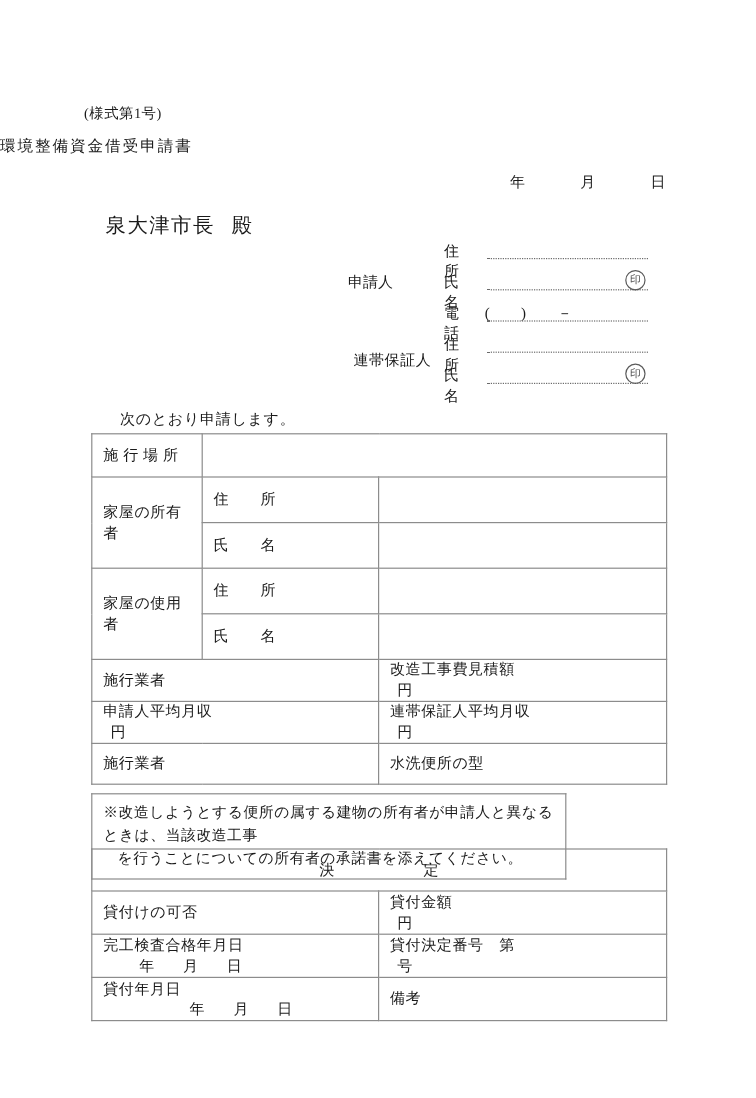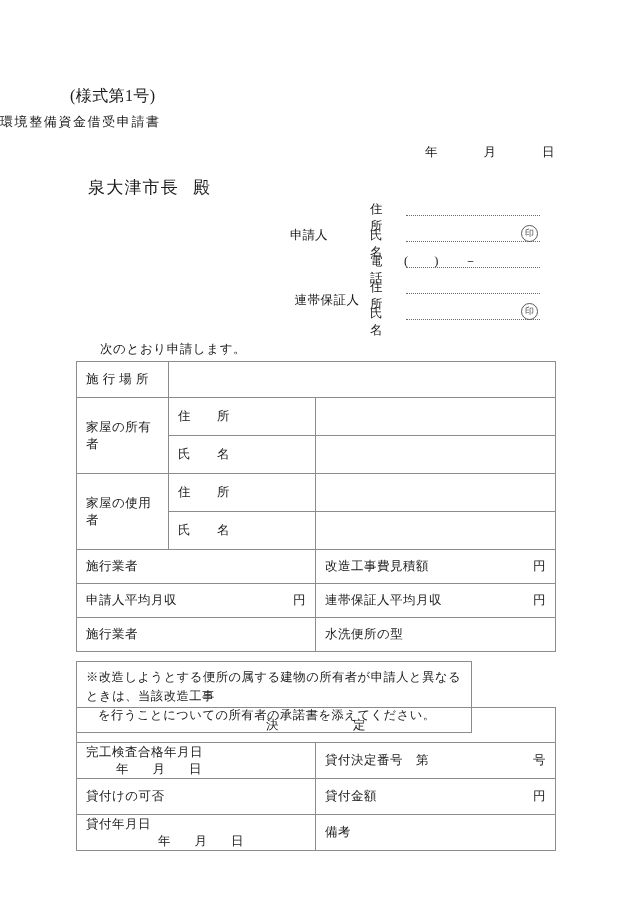--- a/index.html
+++ b/index.html
@@ -20,21 +20,21 @@
     left: 0; top: 0;
     width: 630px;
     height: 915px;
   }
 
   
   .form-no {
     position: absolute;
     left: 70px;
     top: 86px;
-    font-size: 16px;
+    font-size: 12px;
     letter-spacing: 0.4px;
   }
   .doc-title {
     position: absolute;
     left: 0; top: 113px;
     width: 630px;
     font-size: 13px;
     letter-spacing: 1.6px;
   }
   .date-line {
@@ -149,20 +149,21 @@
   .t-dec   { left: 76px; top: 707px; width: 479px; }
 
   .cell-label-spread {
     display: flex;
     justify-content: space-between;
   }
   .cell-row {
     display: flex;
     align-items: flex-start;
     justify-content: space-between;
+    flex-direction: column;
   }
   .unit { padding-left: 6px; }
   .ymd {
     display: inline-flex;
     width: 86px;
     justify-content: space-between;
     margin-left: 30px;
   }
   .dec-head {
     text-align: center;
@@ -352,42 +353,42 @@
       <col style="width:240px">
     </colgroup>
     <tbody>
       <tr>
         <td colspan="2" class="dec-head" style="height:34px">
           <span class="d1">決</span><span>定</span>
         </td>
       </tr>
       <tr>
         <td style="height:35px">
+          <span>貸付けの可否</span>
+        </td>
+        <td>
+          <div class="cell-row">
+            <span>貸付金額</span>
+            <span class="unit">円</span>
+          </div>
+        </td>
+      </tr>
+      <tr>
+        <td style="height:35px">
           <span>完工検査合格年月日</span>
           <span class="ymd">
             <span>年</span>
             <span>月</span>
             <span>日</span>
           </span>
         </td>
         <td>
           <div class="cell-row">
             <span>貸付決定番号　第</span>
             <span class="unit">号</span>
-          </div>
-        </td>
-      </tr>
-      <tr>
-        <td style="height:35px">
-          <span>貸付けの可否</span>
-        </td>
-        <td>
-          <div class="cell-row">
-            <span>貸付金額</span>
-            <span class="unit">円</span>
           </div>
         </td>
       </tr>
       <tr>
         <td style="height:35px">
           <span>貸付年月日</span>
           <span class="ymd" style="margin-left:72px">
             <span>年</span>
             <span>月</span>
             <span>日</span>

